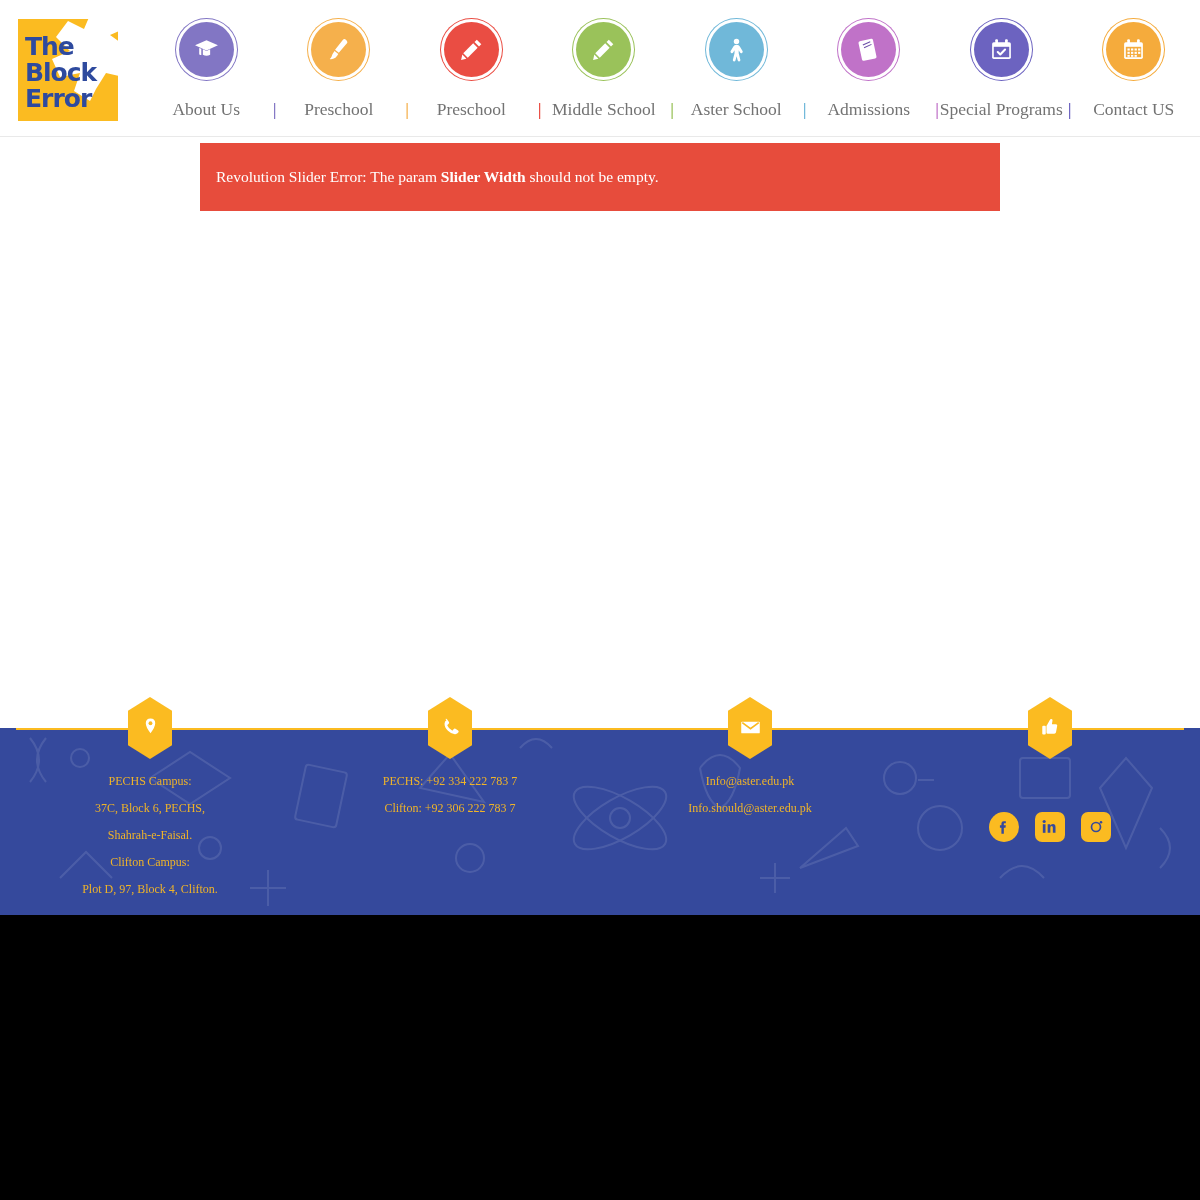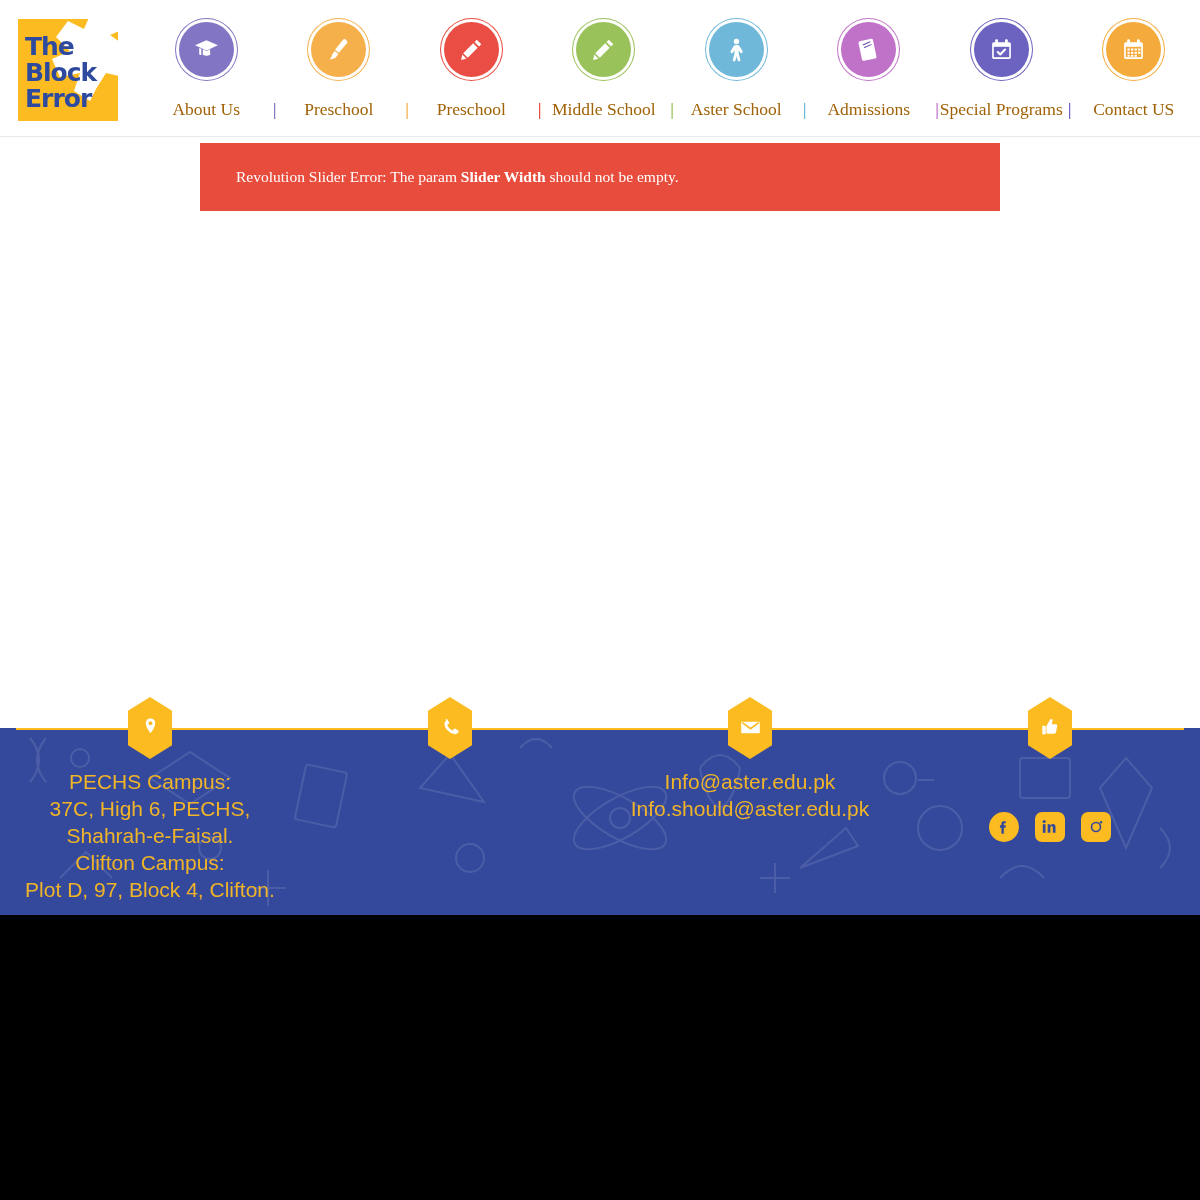--- a/index.html
+++ b/index.html
@@ -72,37 +72,37 @@
     display:flex; align-items:center;
   }
   .nav-item {
     flex:1 1 0;
     display:flex; align-items:center; justify-content:center;
     position:relative;
   }
   .nav-label {
     font-family:"Liberation Serif", serif;
     font-size:17.5px;
-    color:#a16207;
+    color:#737373;
     white-space:nowrap;
     cursor:pointer;
   }
   .nav-pipe {
     position:absolute; right:-4px; top:50%;
     transform:translateY(-50%);
     font-size:17px; font-weight:bold;
     line-height:1;
   }
 
   
   .error-banner {
     position:absolute; left:200px; top:143px;
     width:800px; height:68px;
     background:#e74c3c;
-    display:flex; align-items:center;padding-left:20px;
+    display:flex; align-items:center;
   }
   .error-text {
     font-family:"Liberation Serif", serif;
     font-size:15.5px;
     color:#ffffff;
     padding-left:16px;
   }
   .error-text b { font-weight:bold; }
 
   
@@ -151,22 +151,22 @@
     display:flex; align-items:center; justify-content:center;
     z-index:7;
   }
   .hex svg { width:21px; height:21px; fill:#ffffff; display:block; margin-top:-2px; }
 
   .footer-lines {
     margin-top:40px;
     text-align:center;
   }
   .footer-line {
-    font-family:Liberation Sans, sans-serif;
-    font-size:21px;
+    font-family:Liberation Serif, serif;
+    font-size:12px;
     line-height:27px;
     color:#f0b428;
     white-space:nowrap;
   }
 
   .social-row {
     margin-top:44px;
     display:flex; gap:16px; align-items:center; justify-content:center;
   }
   .social-btn {
@@ -378,31 +378,35 @@
 <div class="footer-cols" id="footer-cols">
     <div class="footer-col">
       <div class="hex">
         <svg viewBox="0 0 24 24" class="">
           <path d="M12 1.6 q-5.4 0 -5.4 5.6 0 4.4 5.4 11.4 5.4 -7 5.4 -11.4 0 -5.6 -5.4 -5.6 z"></path>
           <circle cx="12" cy="7.1" r="2.2" fill="#FBBB21"></circle>
         </svg>
       </div>
       <div class="footer-lines">
         <div class="footer-line">PECHS Campus:</div>
-        <div class="footer-line">37C, High 6, PECHS,</div>
+        <div class="footer-line">37C, Block 6, PECHS,</div>
         <div class="footer-line">Shahrah-e-Faisal.</div>
         <div class="footer-line">Clifton Campus:</div>
         <div class="footer-line">Plot D, 97, Block 4, Clifton.</div>
       </div>
     </div>
     <div class="footer-col">
       <div class="hex">
         <svg viewBox="0 0 24 24" class="">
           <path d="M6.2 2.4 q1.2 -.7 2 .4 l2 3 q.7 1.1 -.3 2 l-1.2 1 q-.5 .5 -.2 1.2 1.6 3.4 5 5.2 .7 .4 1.2 -.2 l1 -1.2 q.9 -1 2 -.3 l3 2 q1.1 .8 .4 2 -1.2 2 -3.6 2.2 -4.2 .3 -8.4 -3.9 -4.2 -4.2 -3.9 -8.4 .2 -2.4 2.2 -3.6 z"></path>
         </svg>
+      </div>
+      <div class="footer-lines">
+        <div class="footer-line">PECHS: +92 334 222 783 7</div>
+        <div class="footer-line">Clifton: +92 306 222 783 7</div>
       </div>
     </div>
     <div class="footer-col">
       <div class="hex">
         <svg viewBox="0 0 24 24" class="">
           <path d="M2.4 5.4 h19.2 q1 0 1 1 v11.2 q0 1 -1 1 h-19.2 q-1 0 -1 -1 v-11.2 q0 -1 1 -1 z"></path>
           <path d="M2.6 6.4 l9.4 7 9.4 -7" stroke="#FBBB21" stroke-width="2" fill="none"></path>
         </svg>
       </div>
       <div class="footer-lines">

